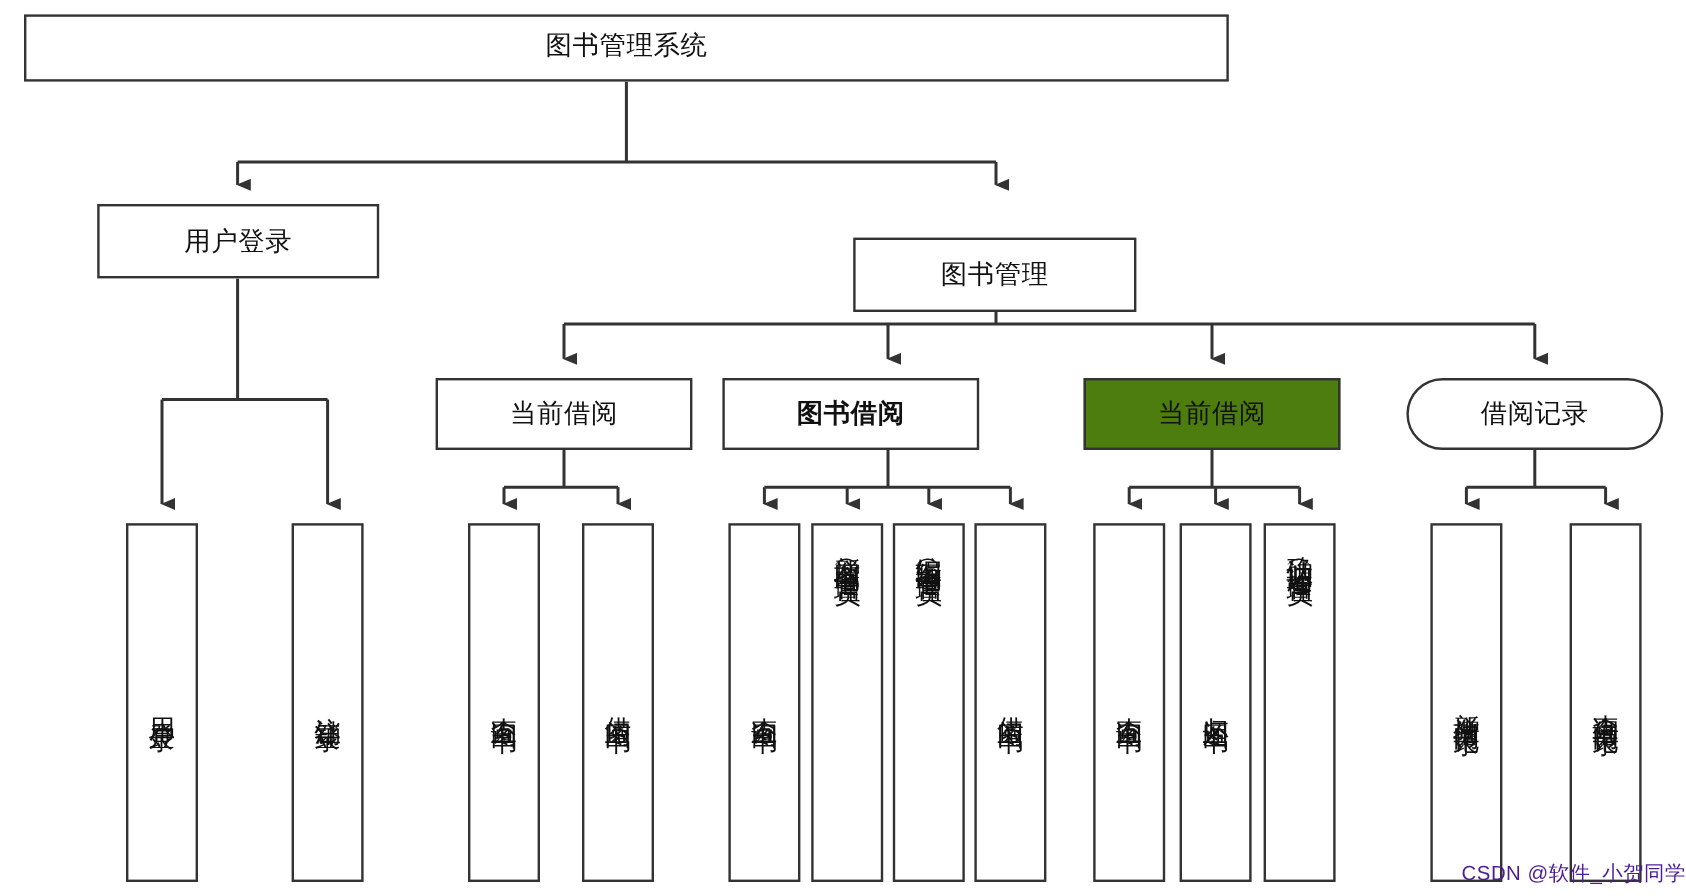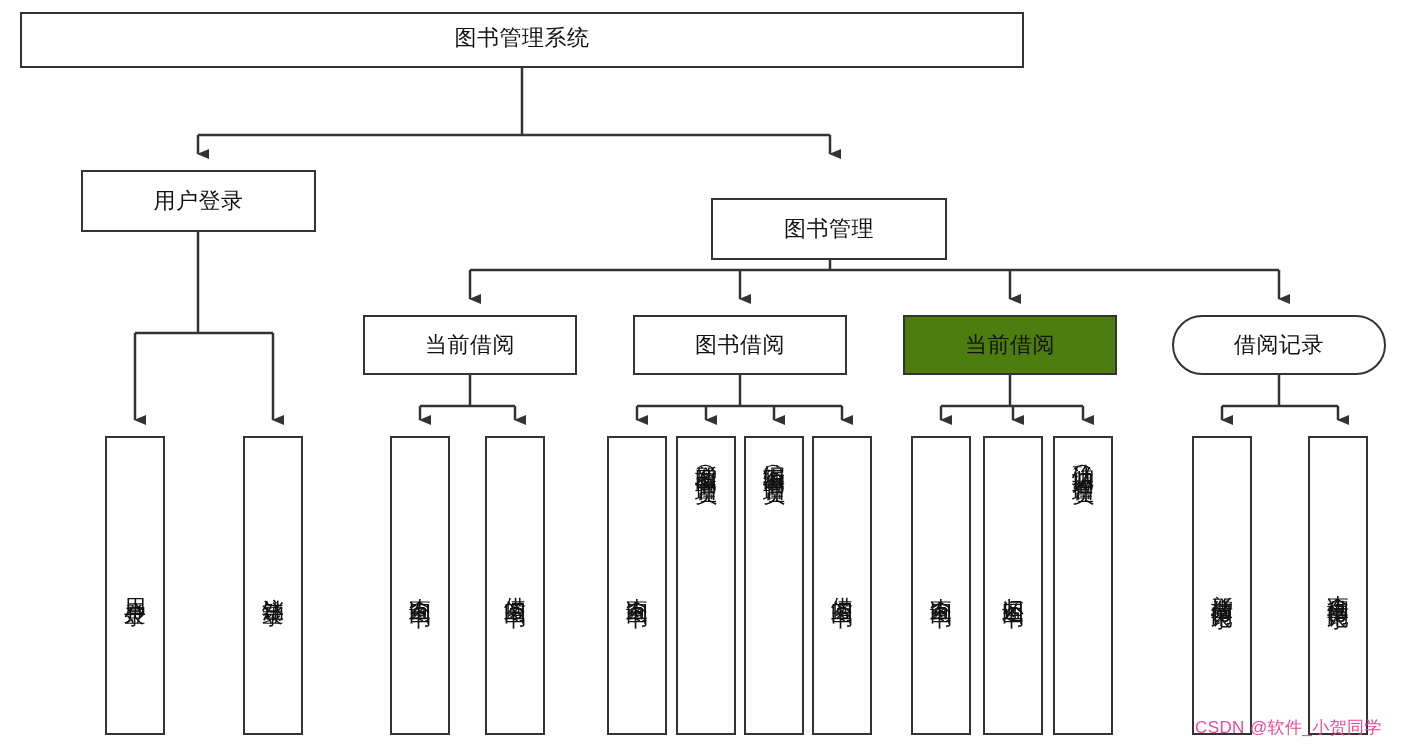--- a/index.html
+++ b/index.html
@@ -116,33 +116,33 @@
       <path d="M 1338 406 L 1338 420" marker-end="url(#arrow)"></path>
     </g>
   </svg>
 
   <div class="node horizontal" id="node-root" style="left: 20px; top: 12px; width: 1004px; height: 56px; border-color: rgb(51, 51, 51); background: rgb(255, 255, 255); color: rgb(17, 17, 17); font-family: Liberation Mono, monospace;">图书管理系统</div>
 
   <div class="node horizontal" style="left: 81px; top: 170px; width: 235px; height: 62px; border-color: rgb(51, 51, 51); background: rgb(255, 255, 255); color: rgb(17, 17, 17);">用户登录</div>
   <div class="node horizontal" style="left: 711px; top: 170px; width: 236px; height: 62px; border-color: rgb(51, 51, 51); background: rgb(255, 255, 255); color: rgb(17, 17, 17); margin-top: 28px;">图书管理</div>
 
   <div class="node horizontal" style="left: 363px; top: 315px; width: 214px; height: 60px; border-color: rgb(51, 51, 51); background: rgb(255, 255, 255); color: rgb(17, 17, 17);">当前借阅</div>
-  <div class="node horizontal" style="left: 633px; top: 315px; width: 214px; height: 60px; border-color: rgb(51, 51, 51); background: rgb(255, 255, 255); color: rgb(17, 17, 17);">图书借阅</div>
+  <div class="node horizontal" style="left: 602px; top: 315px; width: 214px; height: 60px; border-color: rgb(51, 51, 51); background: rgb(255, 255, 255); color: rgb(17, 17, 17); font-weight: bold;">图书借阅</div>
   <div class="node horizontal" style="left: 903px; top: 315px; width: 214px; height: 60px; border-color: rgb(51, 51, 51); background: #4d7c0f; color: rgb(17, 17, 17);">当前借阅</div>
   <div class="node horizontal" style="left: 1172px; top: 315px; width: 214px; height: 60px; border-color: rgb(51, 51, 51); background: rgb(255, 255, 255); color: rgb(17, 17, 17); border-radius: 30px;">借阅记录</div>
 
   <div class="node vertical" style="left: 105px; top: 436px; width: 60px; height: 299px; border-color: rgb(51, 51, 51); background: rgb(255, 255, 255); color: rgb(17, 17, 17);">用户登录</div>
   <div class="node vertical" style="left: 243px; top: 436px; width: 60px; height: 299px; border-color: rgb(51, 51, 51); background: rgb(255, 255, 255); color: rgb(17, 17, 17);">注销登录</div>
   <div class="node vertical" style="left: 390px; top: 436px; width: 60px; height: 299px; border-color: rgb(51, 51, 51); background: rgb(255, 255, 255); color: rgb(17, 17, 17);">查询图书</div>
   <div class="node vertical" style="left: 485px; top: 436px; width: 60px; height: 299px; border-color: rgb(51, 51, 51); background: rgb(255, 255, 255); color: rgb(17, 17, 17);">借阅图书</div>
   <div class="node vertical" style="left: 607px; top: 436px; width: 60px; height: 299px; border-color: rgb(51, 51, 51); background: rgb(255, 255, 255); color: rgb(17, 17, 17);">查询图书</div>
   <div class="node vertical align-start" style="left: 676px; top: 436px; width: 60px; height: 299px; border-color: rgb(51, 51, 51); background: rgb(255, 255, 255); color: rgb(17, 17, 17);">新增图书（管理员）</div>
   <div class="node vertical align-start" style="left: 744px; top: 436px; width: 60px; height: 299px; border-color: rgb(51, 51, 51); background: rgb(255, 255, 255); color: rgb(17, 17, 17);">编辑图书（管理员）</div>
   <div class="node vertical" style="left: 812px; top: 436px; width: 60px; height: 299px; border-color: rgb(51, 51, 51); background: rgb(255, 255, 255); color: rgb(17, 17, 17);">借阅图书</div>
   <div class="node vertical" style="left: 911px; top: 436px; width: 60px; height: 299px; border-color: rgb(51, 51, 51); background: rgb(255, 255, 255); color: rgb(17, 17, 17);">查询图书</div>
   <div class="node vertical" style="left: 983px; top: 436px; width: 60px; height: 299px; border-color: rgb(51, 51, 51); background: rgb(255, 255, 255); color: rgb(17, 17, 17);">归还图书</div>
   <div class="node vertical align-start" style="left: 1053px; top: 436px; width: 60px; height: 299px; border-color: rgb(51, 51, 51); background: rgb(255, 255, 255); color: rgb(17, 17, 17);">确认归还（管理员）</div>
   <div class="node vertical" style="left: 1192px; top: 436px; width: 60px; height: 299px; border-color: rgb(51, 51, 51); background: rgb(255, 255, 255); color: rgb(17, 17, 17);">新增借阅记录</div>
   <div class="node vertical" style="left: 1308px; top: 436px; width: 60px; height: 299px; border-color: rgb(51, 51, 51); background: rgb(255, 255, 255); color: rgb(17, 17, 17);">查询借阅记录</div>
 
-  <div class="watermark" style="left: 1195px; top: 716px; color: #ec4899;">CSDN @软件_小贺同学</div>
+  <div class="watermark" style="left: 1195px; top: 716px; color: #4c1d95; padding-left: 23px;">CSDN @软件_小贺同学</div>
 
 </div>
 
 </body></html>

